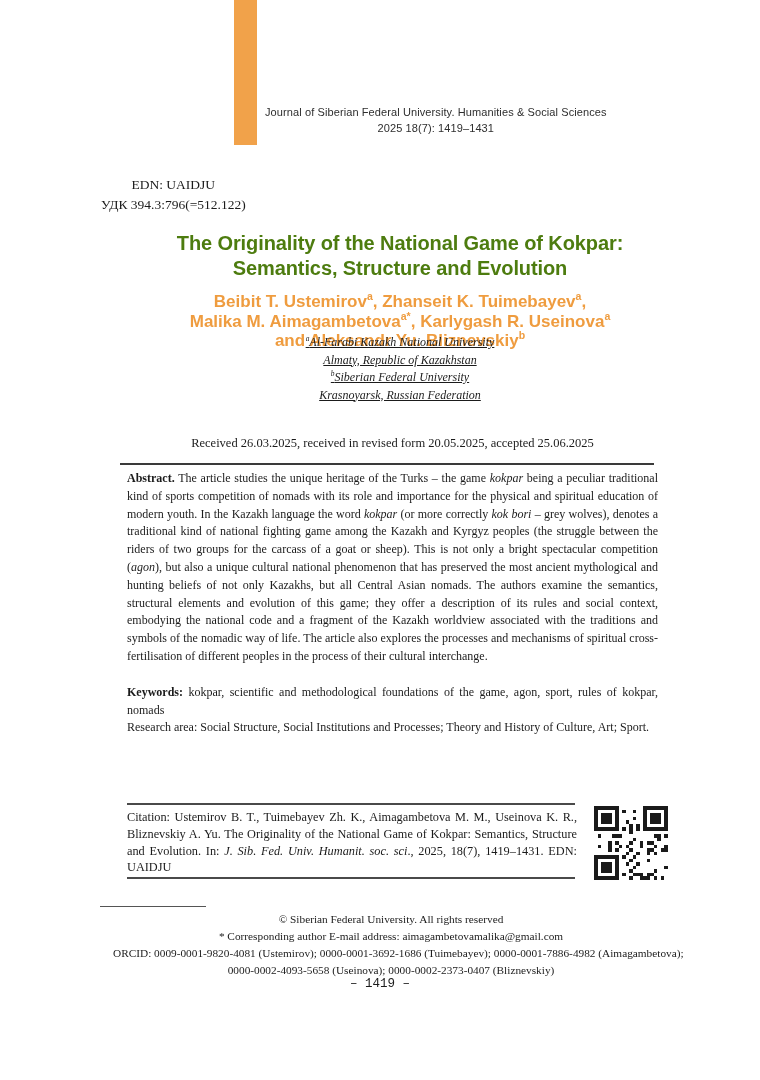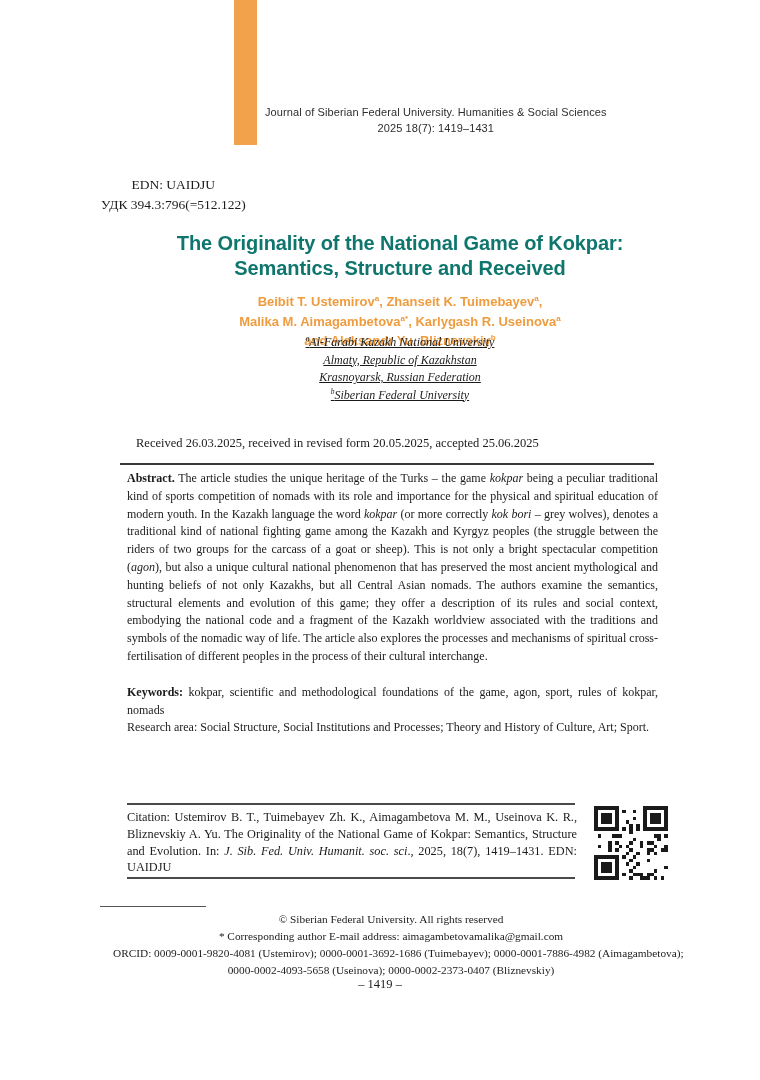--- a/index.html
+++ b/index.html
@@ -15,76 +15,76 @@
   sup{font-size:62%;line-height:0;vertical-align:super;}
 
   
   #orange-bar{left:234px;top:0;width:23px;height:145px;background:#F1A24A;}
   #journal-head{left:265px;top:104px;font-size:11px;line-height:16px;color:#2e2e2e;letter-spacing:0.1px;}
 
   
   #edn-block{left:101px;top:175px;font-size:13.5px;line-height:20px;}
 
   
-  #article-title{left:100px;top:231px;width:600px;font-size:20px;line-height:25px;font-weight:bold;color:#0f766e;letter-spacing:-0.1px;}
-  #authors{left:100px;top:292px;width:600px;font-size:13px;line-height:19.5px;font-weight:bold;color:#EF9C3F;}
+  #article-title{left:100px;top:231px;width:600px;font-size:20px;line-height:25px;font-weight:bold;color:#4d7c0f;letter-spacing:-0.1px;}
+  #authors{left:100px;top:292px;width:600px;font-size:17px;line-height:19.5px;font-weight:bold;color:#EF9C3F;}
   #affiliations{left:100px;top:334px;width:600px;font-size:12px;line-height:17.5px;font-style:italic;text-decoration:underline;}
 
   
-  #received{left:136px;top:436px;width:545px;text-align:left;font-size:12.5px;}
+  #received{left:120px;top:436px;width:545px;text-align:center;font-size:12.5px;}
 
   
   #rule-abstract{left:120px;top:463px;width:534px;height:2px;background:#3a3a3a;}
   #main-col{left:127px;top:470px;width:531px;font-size:12px;line-height:17.8px;text-align:justify;}
   #keywords-para{margin-top:18px;}
   #research-para{margin-top:0;}
 
   
   #citation-rule-top{left:127px;top:803px;width:448px;height:1.5px;background:#4a4a4a;}
   #citation-text{left:127px;top:809px;width:450px;font-size:12.3px;line-height:16.8px;text-align:justify;}
   #citation-rule-bottom{left:127px;top:877px;width:448px;height:1.5px;background:#4a4a4a;}
   #qr-wrap{left:594px;top:806px;width:74px;height:74px;}
 
   
   #footnote-rule{left:100px;top:906px;width:106px;height:1.2px;background:#555;}
   #footer{left:100px;top:911px;width:582px;font-size:11.3px;line-height:17px;white-space:nowrap;}
   #footer .indent{padding-left:13px;}
-  #page-number{left:100px;top:977px;width:560px;text-align:center;font-size:12.5px;}
+  #page-number{left:100px;top:977px;width:560px;text-align:center;font-size:12.5px;font-family:Liberation Mono, monospace;}
 </style>
 </head>
 <body>
 
 <div class="abs" id="orange-bar"></div>
 
 <div class="abs sans" id="journal-head">
   <div>Journal of Siberian Federal University. Humanities &amp; Social Sciences</div>
   <div>2025 18(7): 1419–1431</div>
 </div>
 
 <div class="abs" id="edn-block">
   <div>EDN: UAIDJU</div>
   <div>УДК 394.3:796(=512.122)</div>
 </div>
 
 <div class="abs sans" id="article-title">
   <div>The Originality of the National Game of Kokpar:</div>
-  <div>Semantics, Structure and Received</div>
+  <div>Semantics, Structure and Evolution</div>
 </div>
 
 <div class="abs sans" id="authors">
   <div><span>Beibit T. Ustemirov</span><sup>a</sup><span>, Zhanseit K. Tuimebayev</span><sup>a</sup><span>,</span></div>
   <div><span>Malika M. Aimagambetova</span><sup>a*</sup><span>, Karlygash R. Useinova</span><sup>a</sup></div>
   <div><span>and Aleksandr Yu. Bliznevskiy</span><sup>b</sup></div>
 </div>
 
 <div class="abs" id="affiliations">
   <div><sup>a</sup><span>Al-Farabi Kazakh National University</span></div>
   <div><span>Almaty, Republic of Kazakhstan</span></div>
+  <div><sup>b</sup><span>Siberian Federal University</span></div>
   <div><span>Krasnoyarsk, Russian Federation</span></div>
-  <div><sup>b</sup><span>Siberian Federal University</span></div>
 </div>
 
 <div class="abs" id="received">Received 26.03.2025, received in revised form 20.05.2025, accepted 25.06.2025</div>
 
 <div class="abs" id="rule-abstract"></div>
 
 <div class="abs" id="main-col">
   <div id="abstract-para"><span class="b">Abstract.</span><span> The article studies the unique heritage of the Turks – the game </span><span class="i">kokpar</span><span> being a peculiar traditional kind of sports competition of nomads with its role and importance for the physical and spiritual education of modern youth. In the Kazakh language the word </span><span class="i">kokpar</span><span> (or more correctly </span><span class="i">kok bori</span><span> – grey wolves), denotes a traditional kind of national fighting game among the Kazakh and Kyrgyz peoples (the struggle between the riders of two groups for the carcass of a goat or sheep). This is not only a bright spectacular competition (</span><span class="i">agon</span><span>), but also a unique cultural national phenomenon that has preserved the most ancient mythological and hunting beliefs of not only Kazakhs, but all Central Asian nomads. The authors examine the semantics, structural elements and evolution of this game; they offer a description of its rules and social context, embodying the national code and a fragment of the Kazakh worldview associated with the traditions and symbols of the nomadic way of life. The article also explores the processes and mechanisms of spiritual cross-fertilisation of different peoples in the process of their cultural interchange.</span></div>
   <div id="keywords-para"><span class="b">Keywords:</span><span> kokpar, scientific and methodological foundations of the game, agon, sport, rules of kokpar, nomads</span></div>
   <div id="research-para"><span>Research area: Social Structure, Social Institutions and Processes; Theory and History of Culture, Art; Sport.</span></div>

